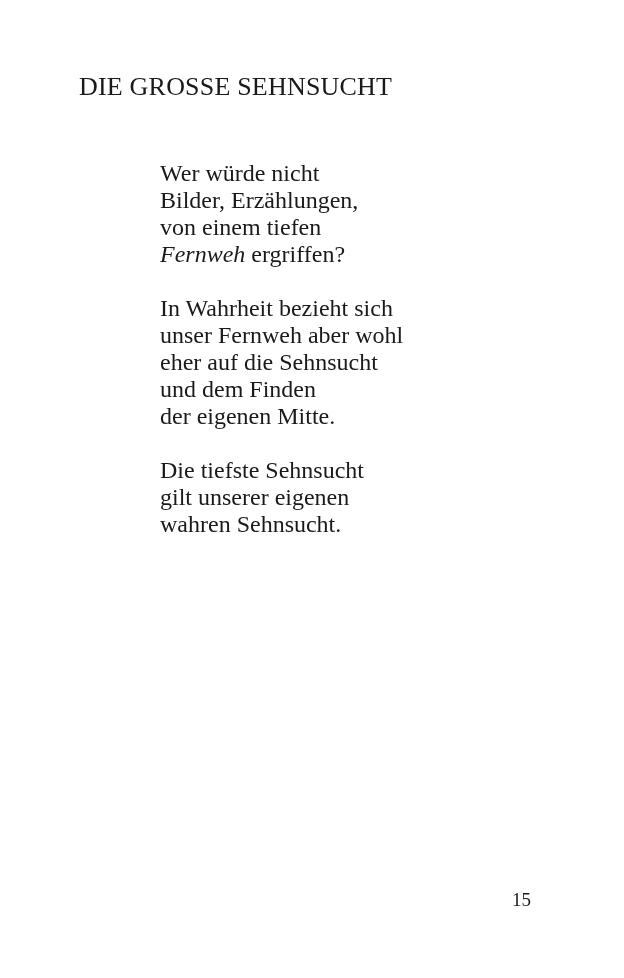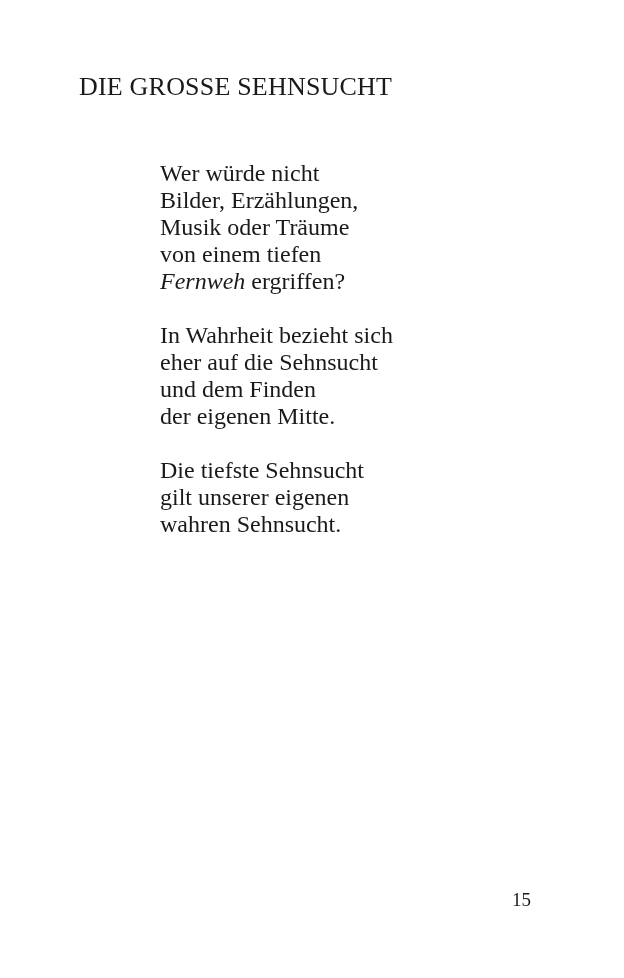--- a/index.html
+++ b/index.html
@@ -53,28 +53,28 @@
   </style>
 </head>
 <body>
 
 <div class="page-title">DIE GROSSE SEHNSUCHT</div>
 
 <div class="poem">
   <div class="stanza">
     <span class="line">Wer würde nicht</span>
     <span class="line">Bilder, Erzählungen,</span>
-    <span class="line">Musik oder Träume</span>
     <span class="line">von einem tiefen</span>
     <span class="line"><em>Fernweh</em><span> ergriffen?</span></span>
   </div>
 
 
   <div class="stanza">
     <span class="line">In Wahrheit bezieht sich</span>
+    <span class="line">unser Fernweh aber wohl</span>
     <span class="line">eher auf die Sehnsucht</span>
     <span class="line">und dem Finden</span>
     <span class="line">der eigenen Mitte.</span>
   </div>
 
   <div class="stanza">
     <span class="line">Die tiefste Sehnsucht</span>
     <span class="line">gilt unserer eigenen</span>
     <span class="line">wahren Sehnsucht.</span>
   </div>

